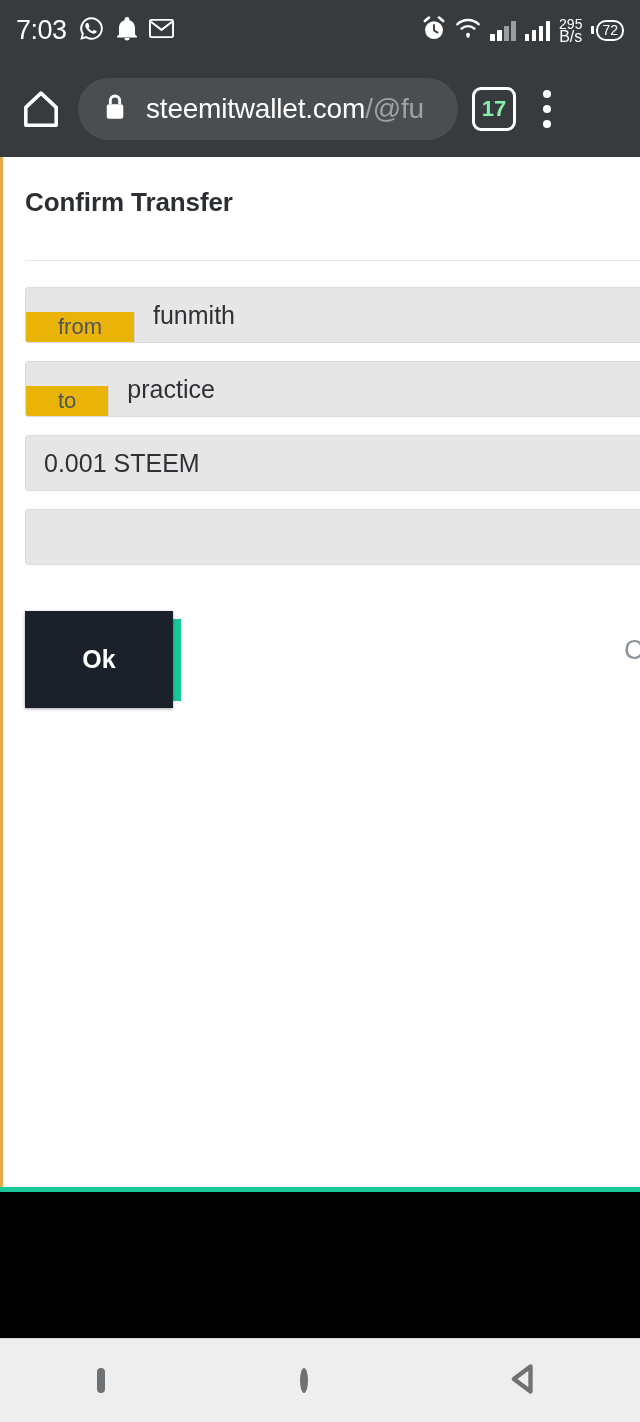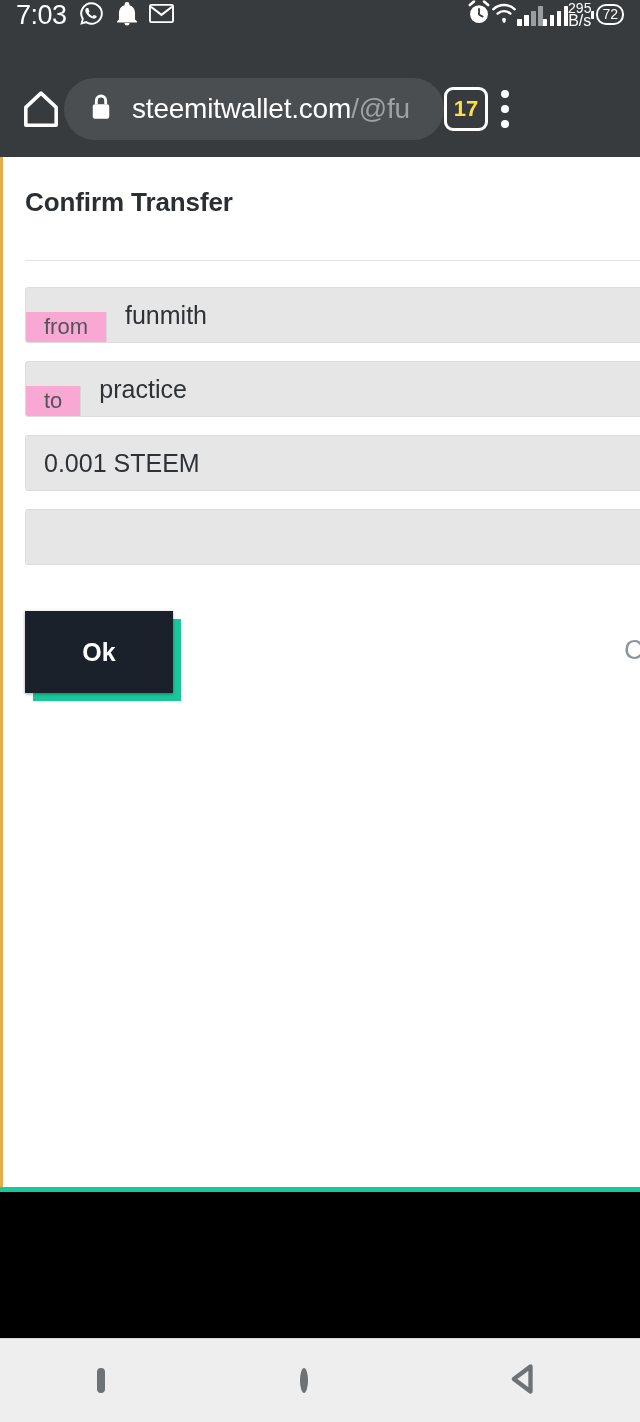--- a/index.html
+++ b/index.html
@@ -8,26 +8,26 @@
     background:#000;
     font-family:"Liberation Sans", sans-serif;
     overflow:hidden;
   }
   .phone { position:relative; width:640px; height:1422px; background:#000; }
 
   
   .statusbar {
     position:absolute; top:0; left:0; width:640px; height:60px;
     background:#373b3e; color:#fff;
-    display:flex; align-items:flex-start; justify-content:space-between;
+    display:flex; align-items:center; justify-content:space-between;
     padding:0 16px;
   }
   .sb-left { display:flex; align-items:center; gap:11px; }
   .sb-time { font-size:27px; font-weight:400; letter-spacing:-0.5px; line-height:1; }
-  .sb-right { display:flex; align-items:center; gap:0; }
+  .sb-right { display:flex; align-items:center; gap:9px; }
   .icon-wa, .icon-bell, .icon-gmail, .icon-alarm, .icon-wifi { display:block; }
   .bars { display:flex; align-items:flex-end; gap:2.5px; height:22px; }
   .bars i { display:block; width:4.5px; background:#fff; border-radius:0.5px; }
   .bars i:nth-child(1){ height:7px;  background:#fff; }
   .bars i:nth-child(2){ height:11px; background:#fff; }
   .bars i:nth-child(3){ height:15px; background:#9a9ea1; }
   .bars i:nth-child(4){ height:20px; background:#9a9ea1; }
   .bars.full i { background:#fff !important; }
   .netspeed { font-size:14px; line-height:13px; text-align:center; font-weight:500; }
   .netspeed small { display:block; font-size:16px; line-height:12px; }
@@ -37,38 +37,38 @@
   .batt .nub { width:3px; height:8px; background:#fff; border-radius:1px 0 0 1px; }
   .batt .body {
     border:2px solid #fff; border-radius:10px; padding:1px 4px;
     font-size:14px; font-weight:500; line-height:15px;
   }
 
   
   .browserbar {
     position:absolute; top:60px; left:0; width:640px; height:97px;
     background:#373b3e;
-    display:flex; align-items:center; padding:0 18px; 
+    display:flex; align-items:center; padding:0 18px; gap:14px;
   }
   .home-btn { width:46px; height:46px; flex:0 0 auto; display:flex; align-items:center; justify-content:center; }
   .omnibox {
     flex:1 1 auto; height:62px; background:#4a4e51; border-radius:31px;
     display:flex; align-items:center; padding:0 26px; gap:20px; overflow:hidden;
     max-width:380px;
   }
   .lock { flex:0 0 auto; }
   .urltext {
     font-size:28px; color:#fff; white-space:nowrap; overflow:hidden;
     letter-spacing:-0.2px;
   }
   .urltext .dim { color:#9ea2a5; }
   .tabcount {
     width:44px; height:44px; border:3px solid #fff; border-radius:9px;
     display:flex; align-items:center; justify-content:center;
-    font-size:22px; font-weight:600; color:#fde047; flex:0 0 auto;
+    font-size:22px; font-weight:600; color:#86efac; flex:0 0 auto;
   }
   .kebab { width:34px; display:flex; flex-direction:column; align-items:center; gap:7px; flex:0 0 auto; }
   .kebab span { width:8px; height:8px; border-radius:50%; background:#fff; display:block; }
 
   
   .webview {
     position:absolute; top:157px; left:0; width:640px; height:1035px;
     background:#000; overflow:hidden;
   }
   .modal {
@@ -85,39 +85,39 @@
   .divider {
     margin:42px 0 0 22px; height:1px; background:#e4e4e4; width:660px;
   }
   .rows { padding:26px 0 0 22px; }
   .row {
     display:flex; align-items:stretch; height:56px; margin-bottom:18px;
     border:1px solid #dcdcdc; border-radius:3px; overflow:hidden; width:660px;
     background:#e6e6e6;
   }
   .row .lbl {
-    background:#f9a8d4; border-right:1px solid #d7d7d7;
+    background:#eab308; border-right:1px solid #d7d7d7;
     display:flex; align-items:center; justify-content:center;
-    padding:0 18px; font-size:22px; color:#50555a; white-space:nowrap;margin-top:24px;
+    padding:0 32px; font-size:22px; color:#50555a; white-space:nowrap;margin-top:24px;
   }
   .row .val {
     flex:1 1 auto; background:#e6e6e6;
     display:flex; align-items:center; padding:0 18px;
     font-size:25px; color:#2e3236;
   }
   .actions {
     position:relative; margin:46px 0 0 0; height:90px; padding-left:22px;
   }
   .okwrap { position:absolute; left:22px; top:0; }
   .okshadow {
     position:absolute; left:8px; top:8px; width:148px; height:82px;
     background:#18c79a;
   }
   .okbtn {
-    position:relative; width:148px; height:82px;
+    position:relative; width:148px; height:97px;
     background:#1b212b; color:#fff; border:0;
     font-size:25px; font-weight:700; font-family:"Liberation Sans", sans-serif;
     cursor:pointer;
     display:flex; align-items:center; justify-content:center;
     box-shadow:0 1px 3px rgba(0,0,0,0.35);
   }
   .cancel {
     position:absolute; right:-8px; top:24px;
     font-size:27px; color:#8c949c; cursor:pointer; white-space:nowrap;
   }

